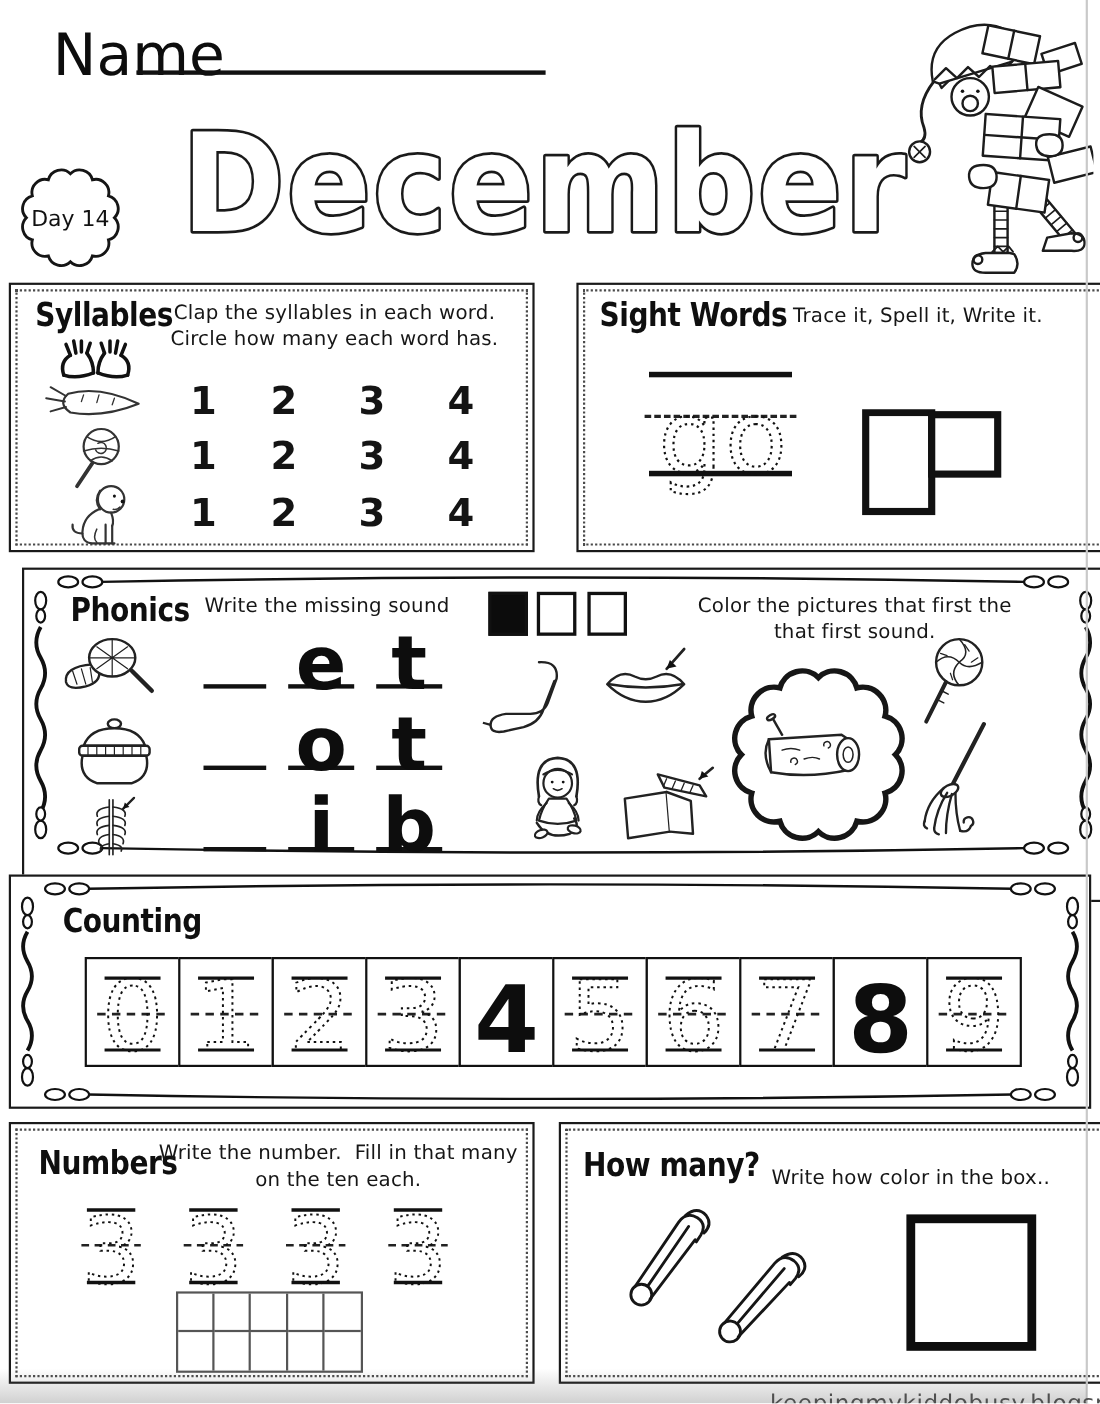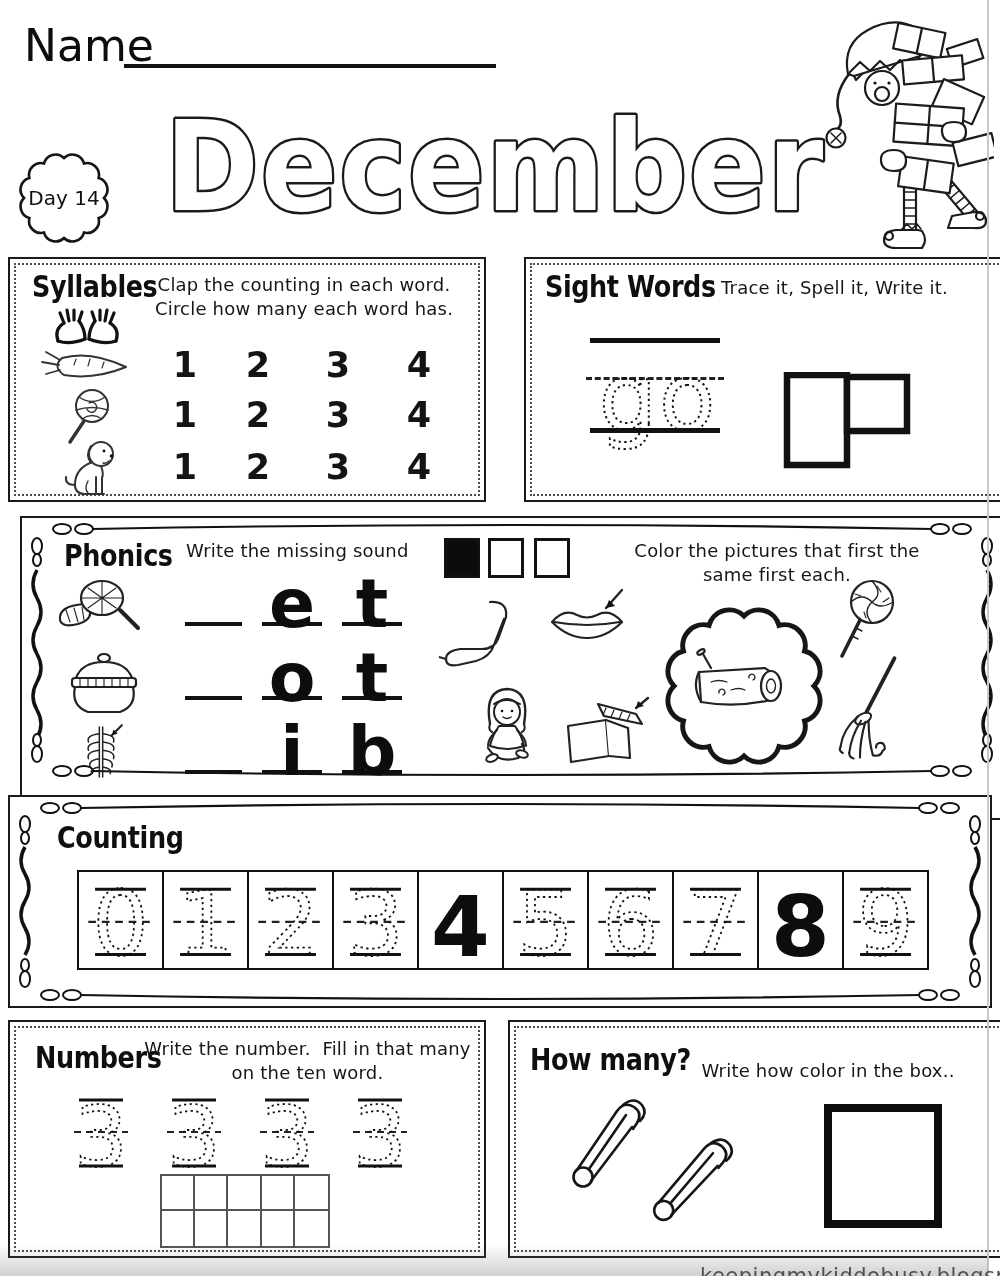--- a/index.html
+++ b/index.html
@@ -23,21 +23,21 @@
   .sq{position:absolute;width:36px;height:40px;border:3.5px solid #111;background:#fff;box-sizing:border-box;}
   .sq.filled{background:#0c0c0c;}
   .cells{position:absolute;display:flex;}
   .cell{flex:1;border:2px solid #111;margin-left:-2px;background:#fff;position:relative;}
   .cell:first-child{margin-left:0;}
   .tenframe{position:absolute;display:grid;grid-template-columns:repeat(5,1fr);
             grid-template-rows:repeat(2,1fr);border:2px solid #555;background:#fff;box-sizing:border-box;}
   .tf-cell{border-right:2px solid #555;border-bottom:2px solid #555;}
   .tf-cell:nth-child(5n){border-right:none;}
   .tf-cell:nth-child(n+6){border-bottom:none;}
-  .name-label{position:absolute;font-size:44px;color:#0d0d0d;}
+  .name-label{position:absolute;font-size:53px;color:#0d0d0d;margin-left:24px;}
   .watermark{position:absolute;font-size:21px;color:#4f4f4f;letter-spacing:.5px;z-index:6;}
   .edge-line{position:absolute;background:#c9c9c9;}
   .bottom-shade{position:absolute;background:linear-gradient(to bottom,rgba(120,120,120,0),rgba(120,120,120,.35));
                 pointer-events:none;z-index:5;}
   svg text{font-family:"DejaVu Sans",sans-serif;}
 </style>
 </head>
 <body>
 
 <div class="page">
@@ -126,21 +126,21 @@
           <path d="M27,16 Q33,24 33,34"></path>
         <path d="M64,36 Q68,24 58,18"></path>
           <path d="M58,18 L62,8"></path>
           <path d="M53,16 L55,5"></path>
         <path d="M48,15 L48,5"></path>
           <path d="M43,16 L40,7"></path>
           <path d="M64,36 Q52,40 37,34"></path>
           <path d="M43,16 Q37,24 37,34"></path>
       </g>
     </svg>
-    <div class="instr center" style="left:129px;top:15px;width:330px">Clap the counting in each word.</div>
+    <div class="instr center" style="left:129px;top:15px;width:330px">Clap the syllables in each word.</div>
     <div class="instr center" style="left:129px;top:39px;width:330px">Circle how many each word has.</div>
 
     <svg class="abs" style="left:28px;top:89px" width="96" height="36" viewBox="0 0 96 36">
       <g fill="#fff" stroke="#333" stroke-width="2" stroke-linejoin="round" stroke-linecap="round">
         <path d="M24,10 Q52,2 88,19 Q56,32 26,27 Q14,19 24,10 Z"></path>
         <path d="M22,12 L8,4 M21,17 L4,14 M22,22 L8,26" fill="none" stroke-width="1.8"></path>
         <path d="M38,11 l-2,6 M52,11 l-2,7 M66,14 l-2,6" fill="none" stroke-width="1.2"></path>
       </g>
     </svg>
     <svg class="abs" style="left:52px;top:125px" width="56" height="62" viewBox="0 0 56 62">
@@ -227,21 +227,21 @@
     </svg>
 
     <div class="heading" style="left:42px;top:20px">Phonics</div>
     <div class="instr" style="left:164px;top:22px;width:240px">Write the missing sound</div>
 
     <div class="sq filled" style="left:422px;top:20px"></div>
     <div class="sq" style="left:466px;top:20px"></div>
     <div class="sq" style="left:512px;top:20px"></div>
 
     <div class="instr center" style="left:600px;top:22px;width:310px">Color the pictures that first the</div>
-    <div class="instr center" style="left:600px;top:46px;width:310px">same first each.</div>
+    <div class="instr center" style="left:600px;top:46px;width:310px">that first sound.</div>
 
     <svg class="abs" style="left:28px;top:54px" width="92" height="66" viewBox="0 0 92 66">
       <g fill="#fff" stroke="#222" stroke-width="2.2" stroke-linecap="round">
         <path d="M34,32 Q8,34 10,48 Q12,56 28,52 Q42,48 40,38 Z"></path>
         <path d="M16,38 L20,50 M24,36 L28,50 M32,35 L34,48" fill="none" stroke-width="1.1"></path>
         <ellipse cx="52" cy="26" rx="21" ry="17"></ellipse>
         <path d="M38,16 L66,36 M38,36 L66,16 M52,9 L52,43 M31,26 L73,26" fill="none" stroke-width="1.1"></path>
         <path d="M70,38 L88,56" fill="none" stroke-width="4"></path>
       </g>
     </svg>
@@ -465,21 +465,21 @@
           <line x1="16" y1="86" x2="69" y2="86" stroke="#111" stroke-width="3"></line>
           <text x="42.5" y="86" text-anchor="middle" font-size="92" fill="none" stroke="#111" stroke-width="1.9" stroke-dasharray="2.4 3.6">9</text>
         </svg>
       </div>
     </div>
   </section>
 
   <section class="panel panel-a" style="left:8px;top:1020px;width:478px;height:238px">
     <div class="heading" style="left:25px;top:18px">Numbers</div>
     <div class="instr center" style="left:130px;top:16px;width:335px">Write the number.  Fill in that many</div>
-    <div class="instr center" style="left:130px;top:40px;width:335px">on the ten word.</div>
+    <div class="instr center" style="left:130px;top:40px;width:335px">on the ten each.</div>
 
     <svg class="abs" style="left:62px;top:72px" width="58" height="80" viewBox="0 0 58 80">
       <line x1="7" y1="6" x2="51" y2="6" stroke="#111" stroke-width="3.2"></line>
       <line x1="2" y1="38" x2="56" y2="38" stroke="#222" stroke-width="2.2" stroke-dasharray="7 5"></line>
       <line x1="7" y1="72" x2="51" y2="72" stroke="#111" stroke-width="3.2"></line>
       <text x="29" y="72" text-anchor="middle" font-size="84" fill="none" stroke="#111" stroke-width="1.8" stroke-dasharray="2.2 3.4">3</text>
     </svg>
     <svg class="abs" style="left:155px;top:72px" width="58" height="80" viewBox="0 0 58 80">
       <line x1="7" y1="6" x2="51" y2="6" stroke="#111" stroke-width="3.2"></line>
       <line x1="2" y1="38" x2="56" y2="38" stroke="#222" stroke-width="2.2" stroke-dasharray="7 5"></line>

